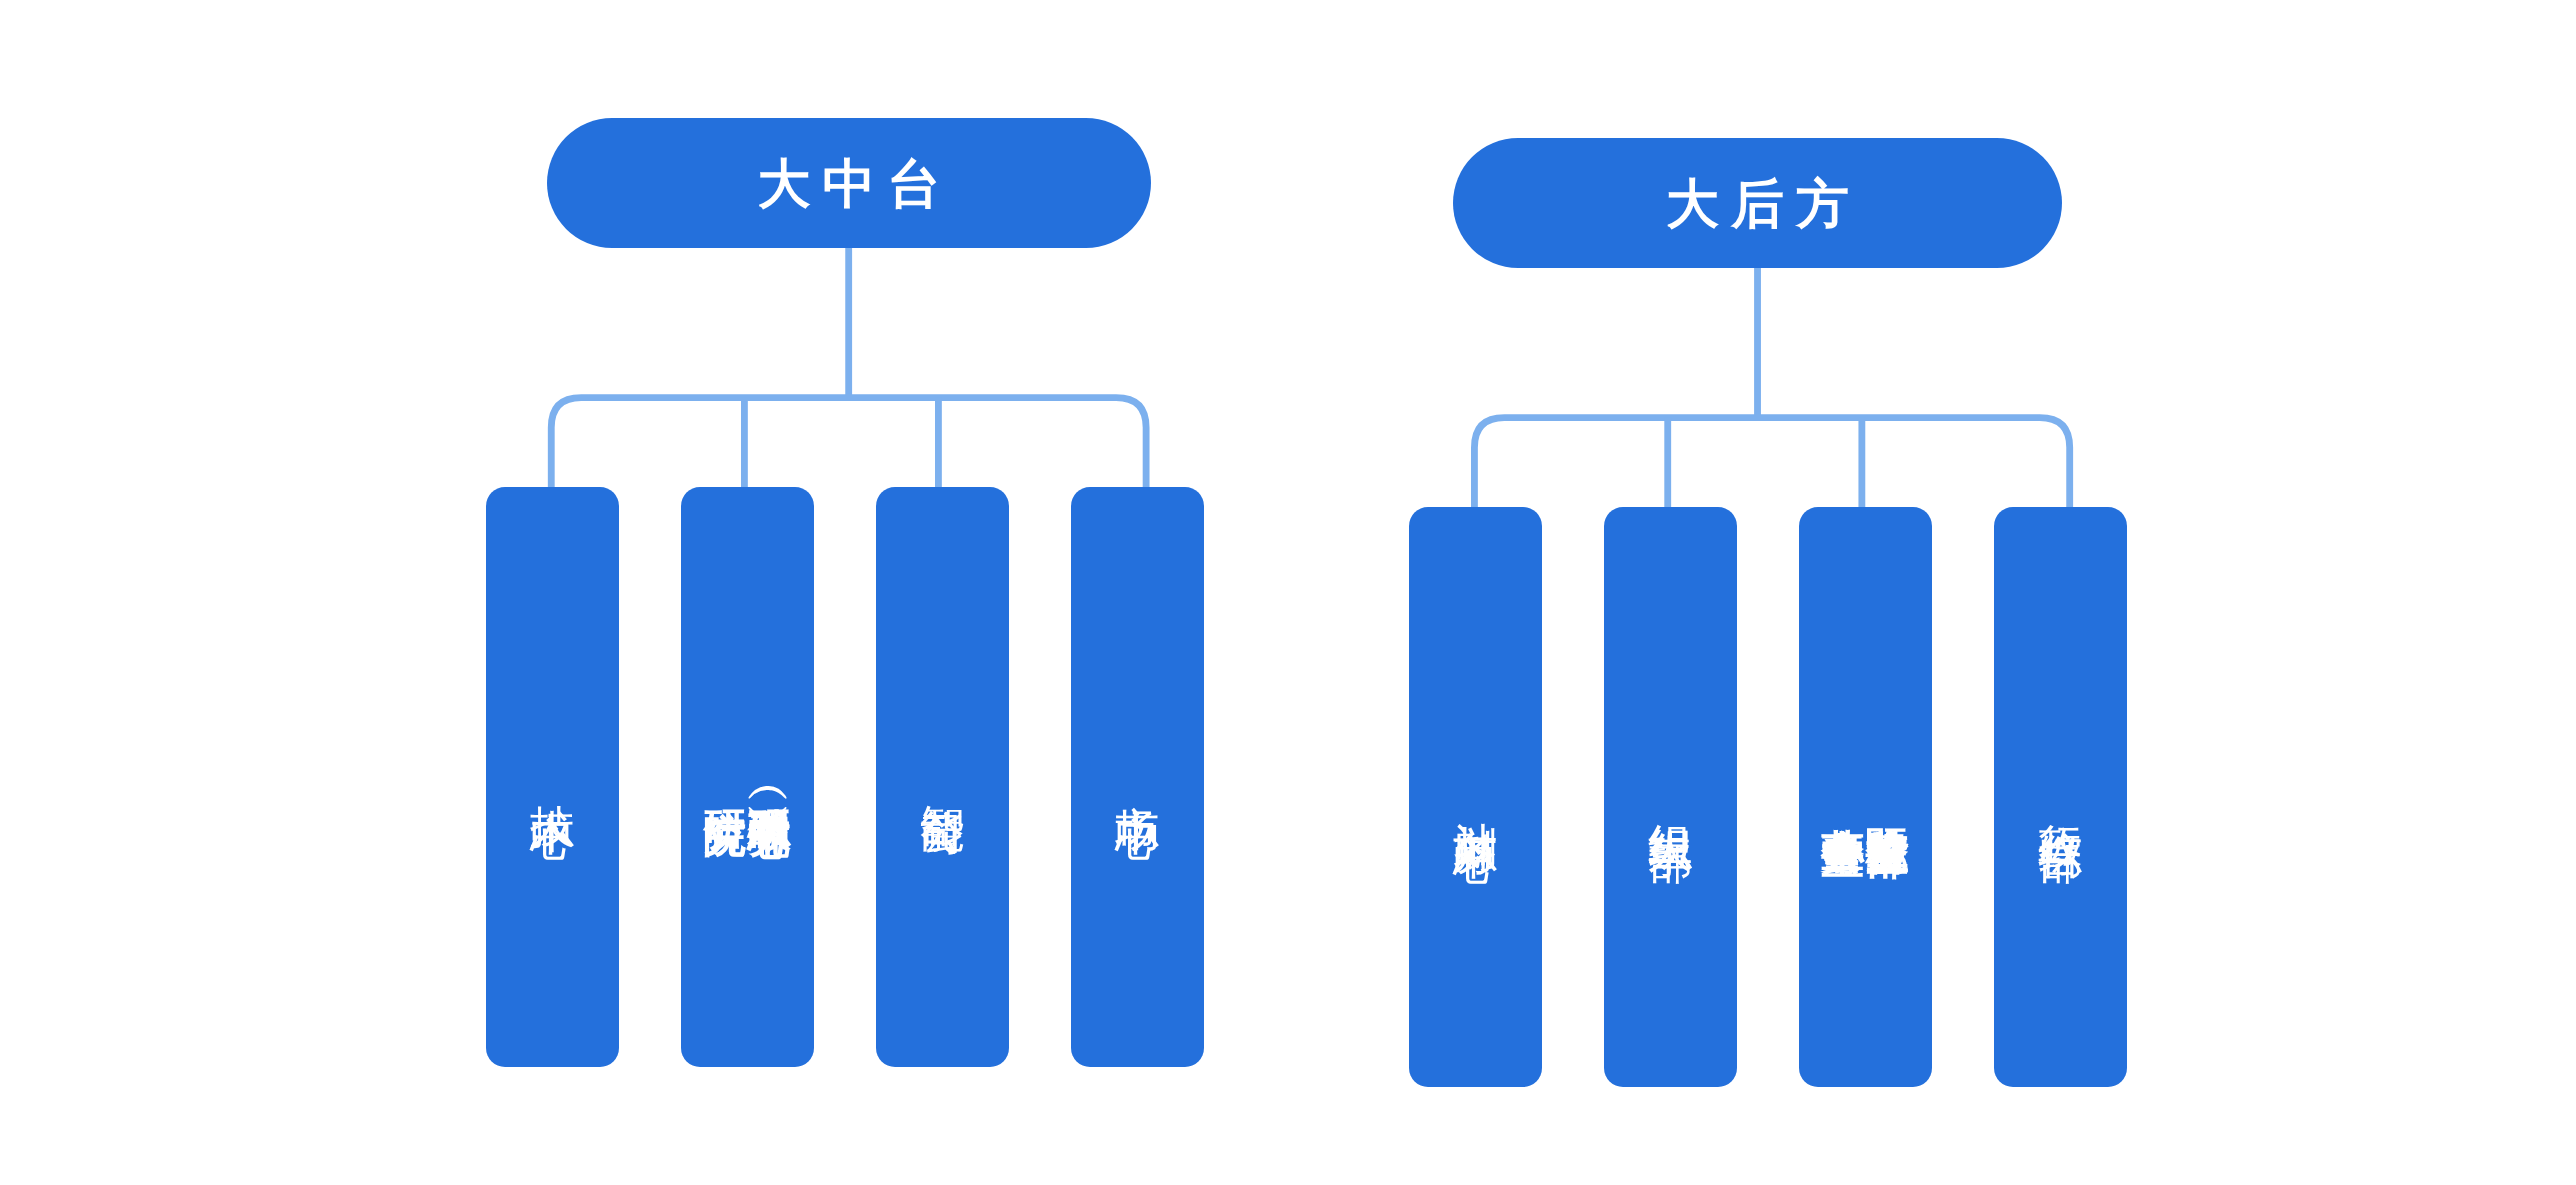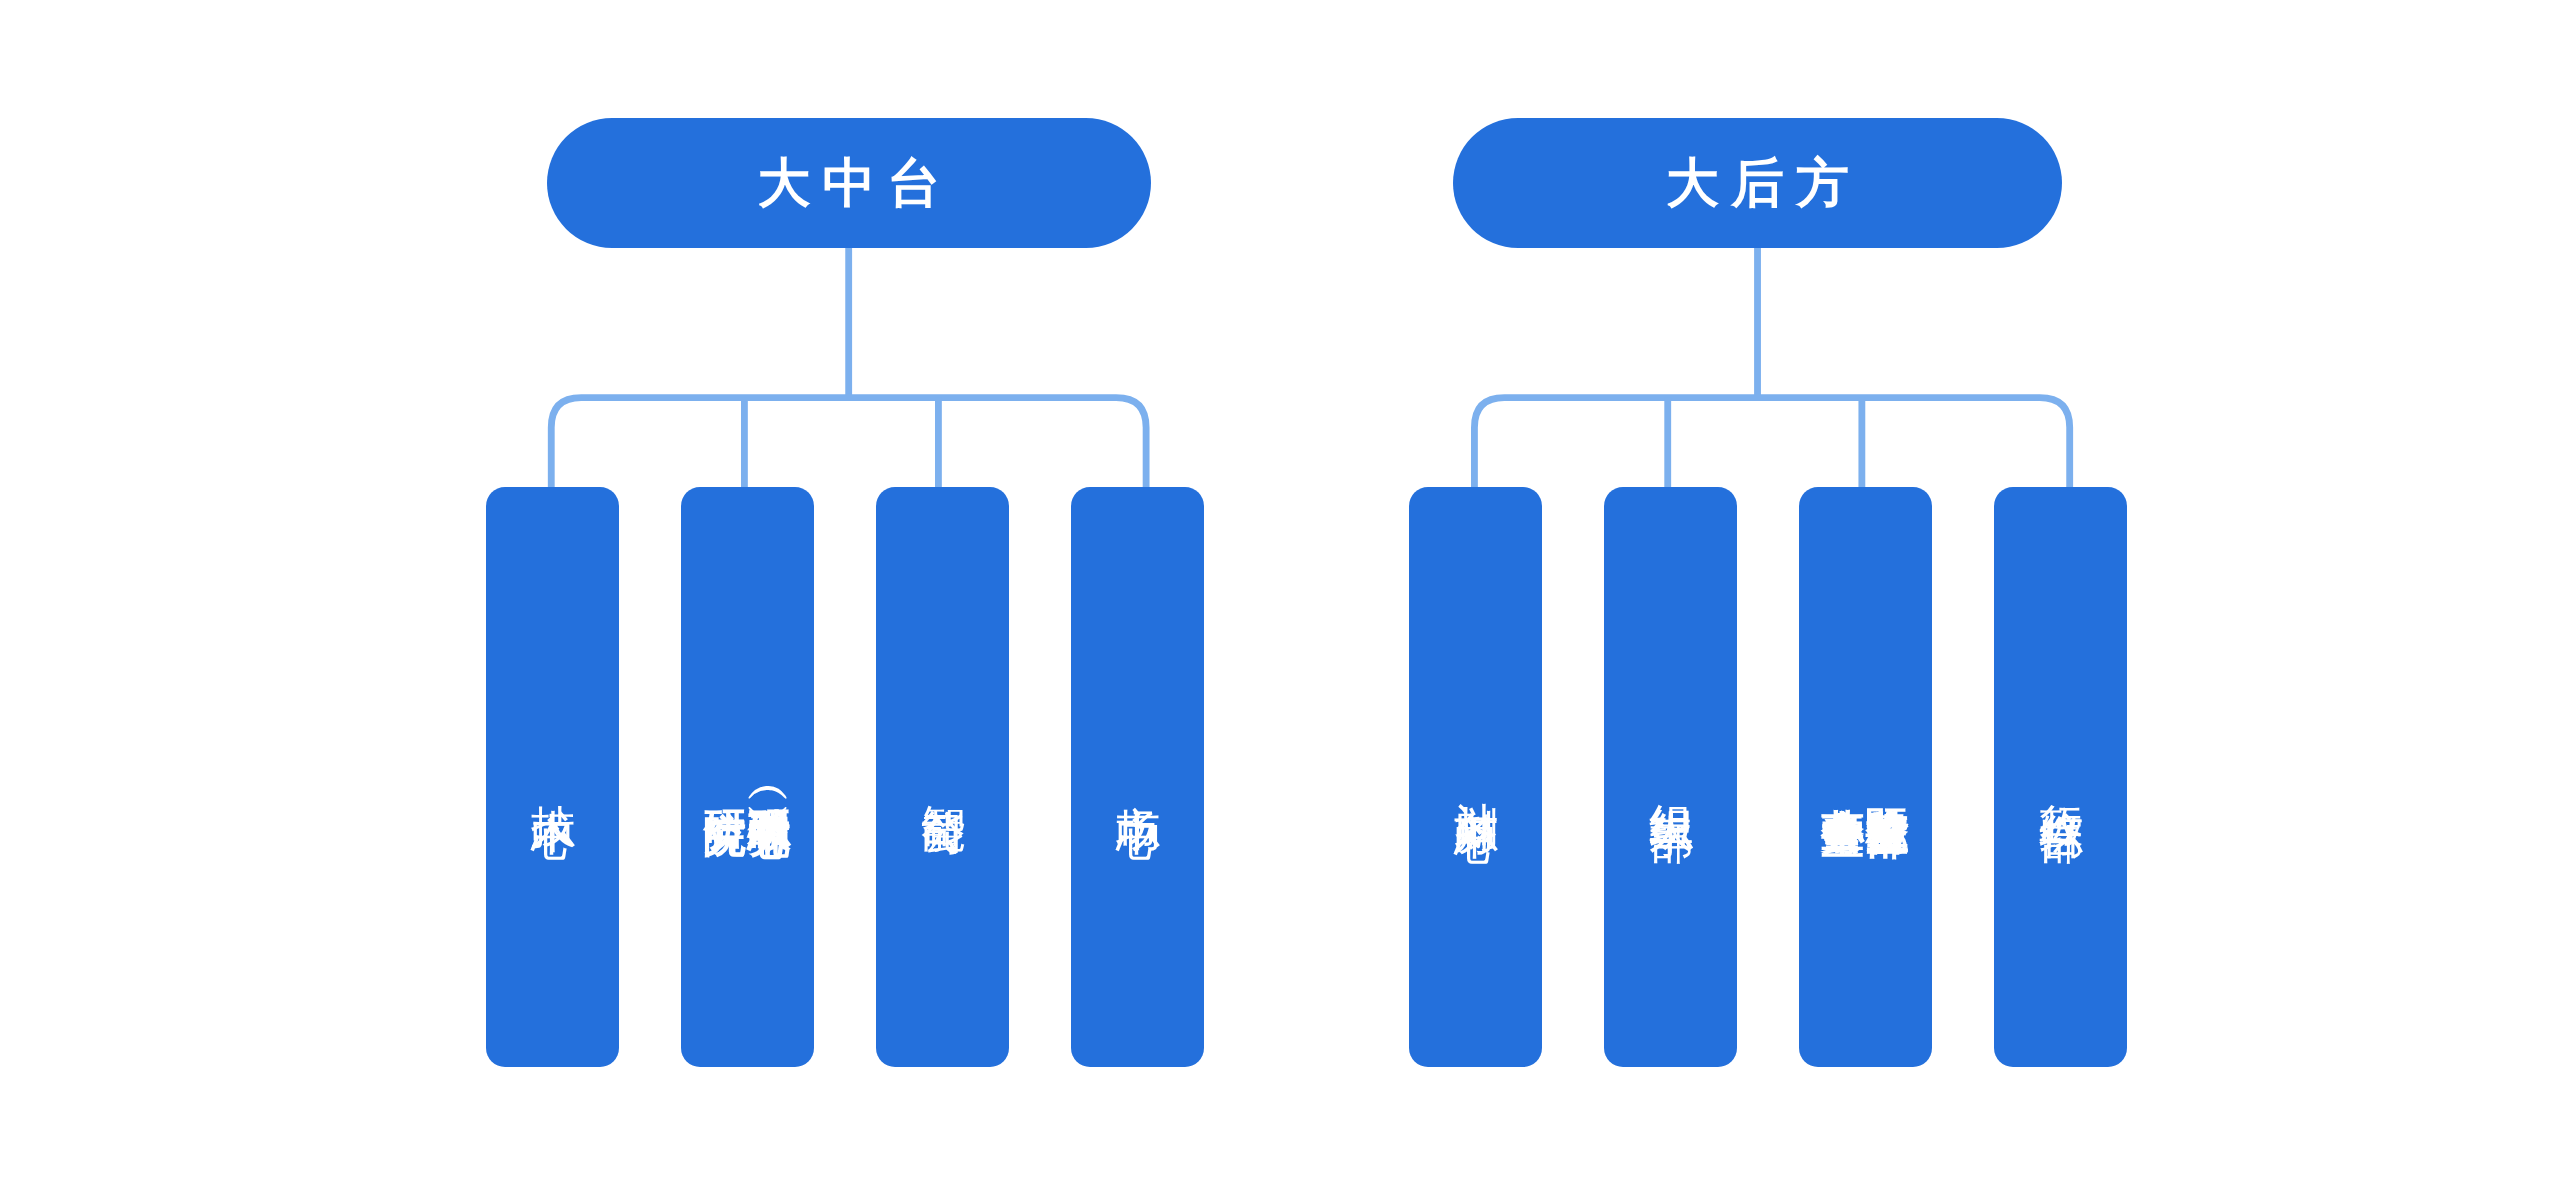--- a/index.html
+++ b/index.html
@@ -19,24 +19,23 @@
     height: 1186px;
     background: #ffffff;
     overflow: hidden;
   }
 
   
   .org-group {
     position: absolute;
     top: 0;
     height: 870px;
-    font-family: Liberation Serif, serif;
   }
   .org-group.group-left  { left: 0px;    width: 1282px; }
-  .org-group.group-right { left: 1282px; width: 1294px; }
+  .org-group.group-right { left: 1282px; width: 1294px; margin-top: 20px; }
 
   
   .root-pill {
     position: absolute;
     height: 130px;
     border-radius: 65px;
     background: #2470DC;
     display: flex;
     align-items: center;
     justify-content: center;

